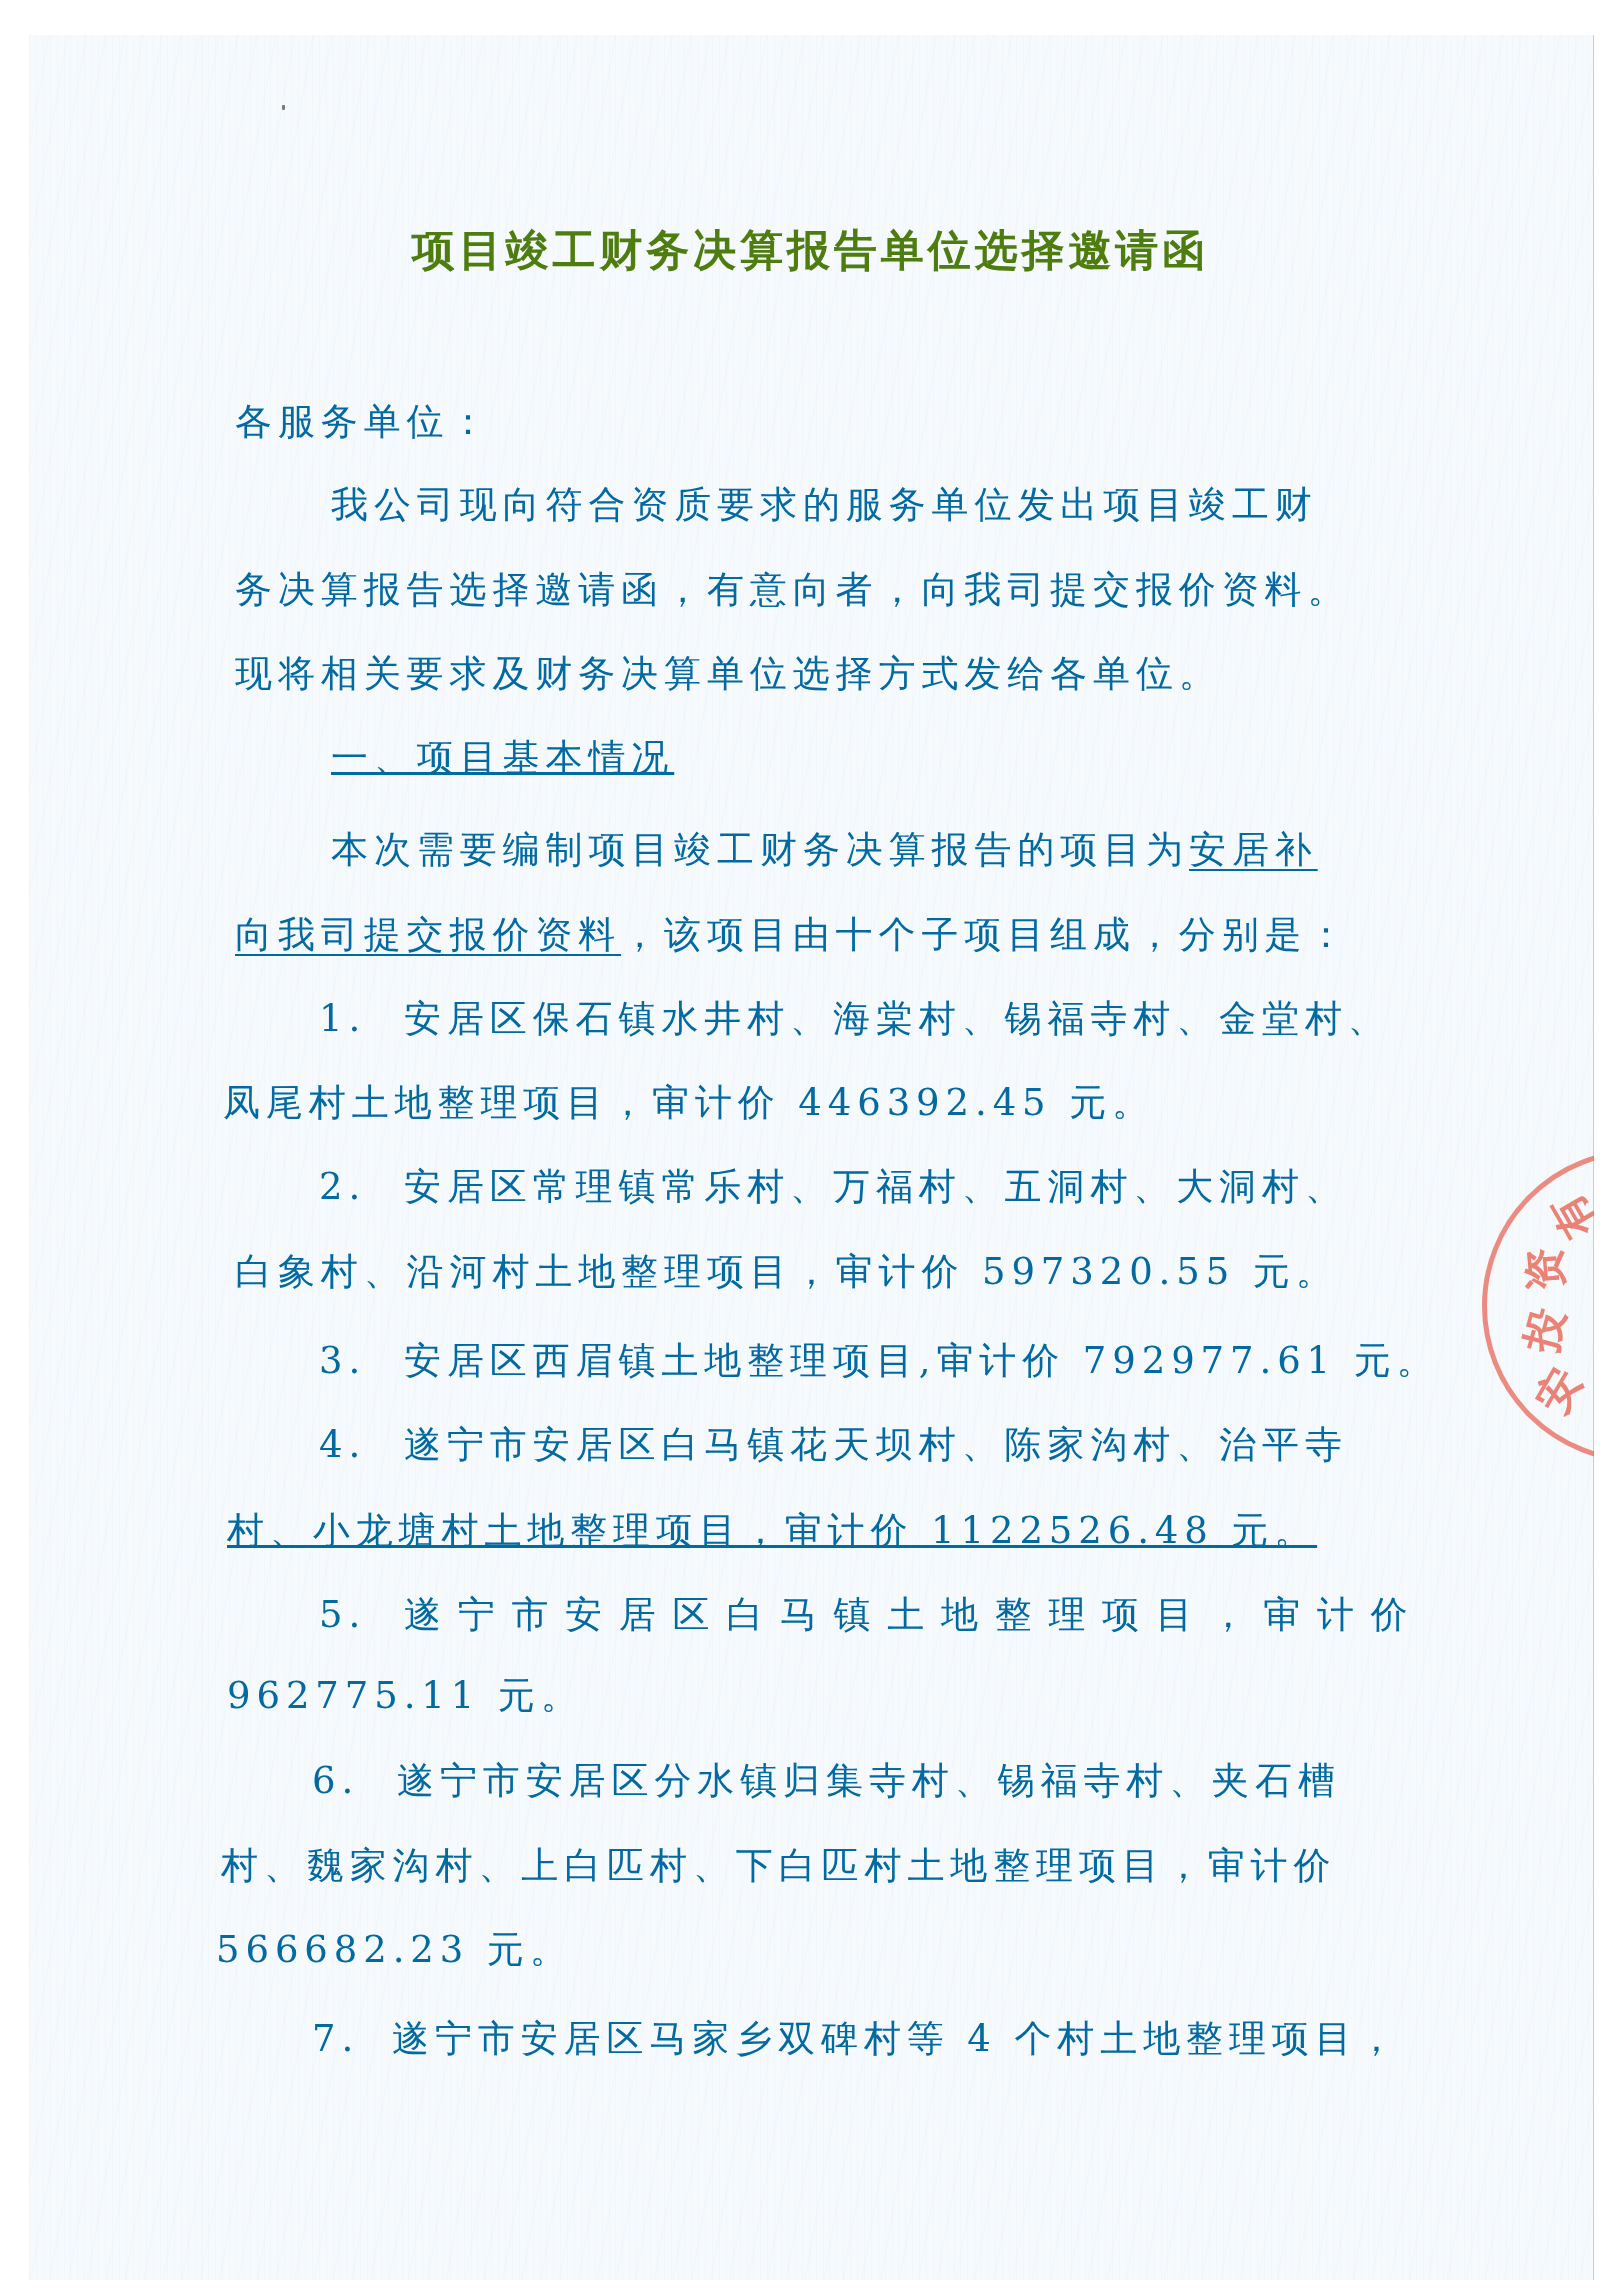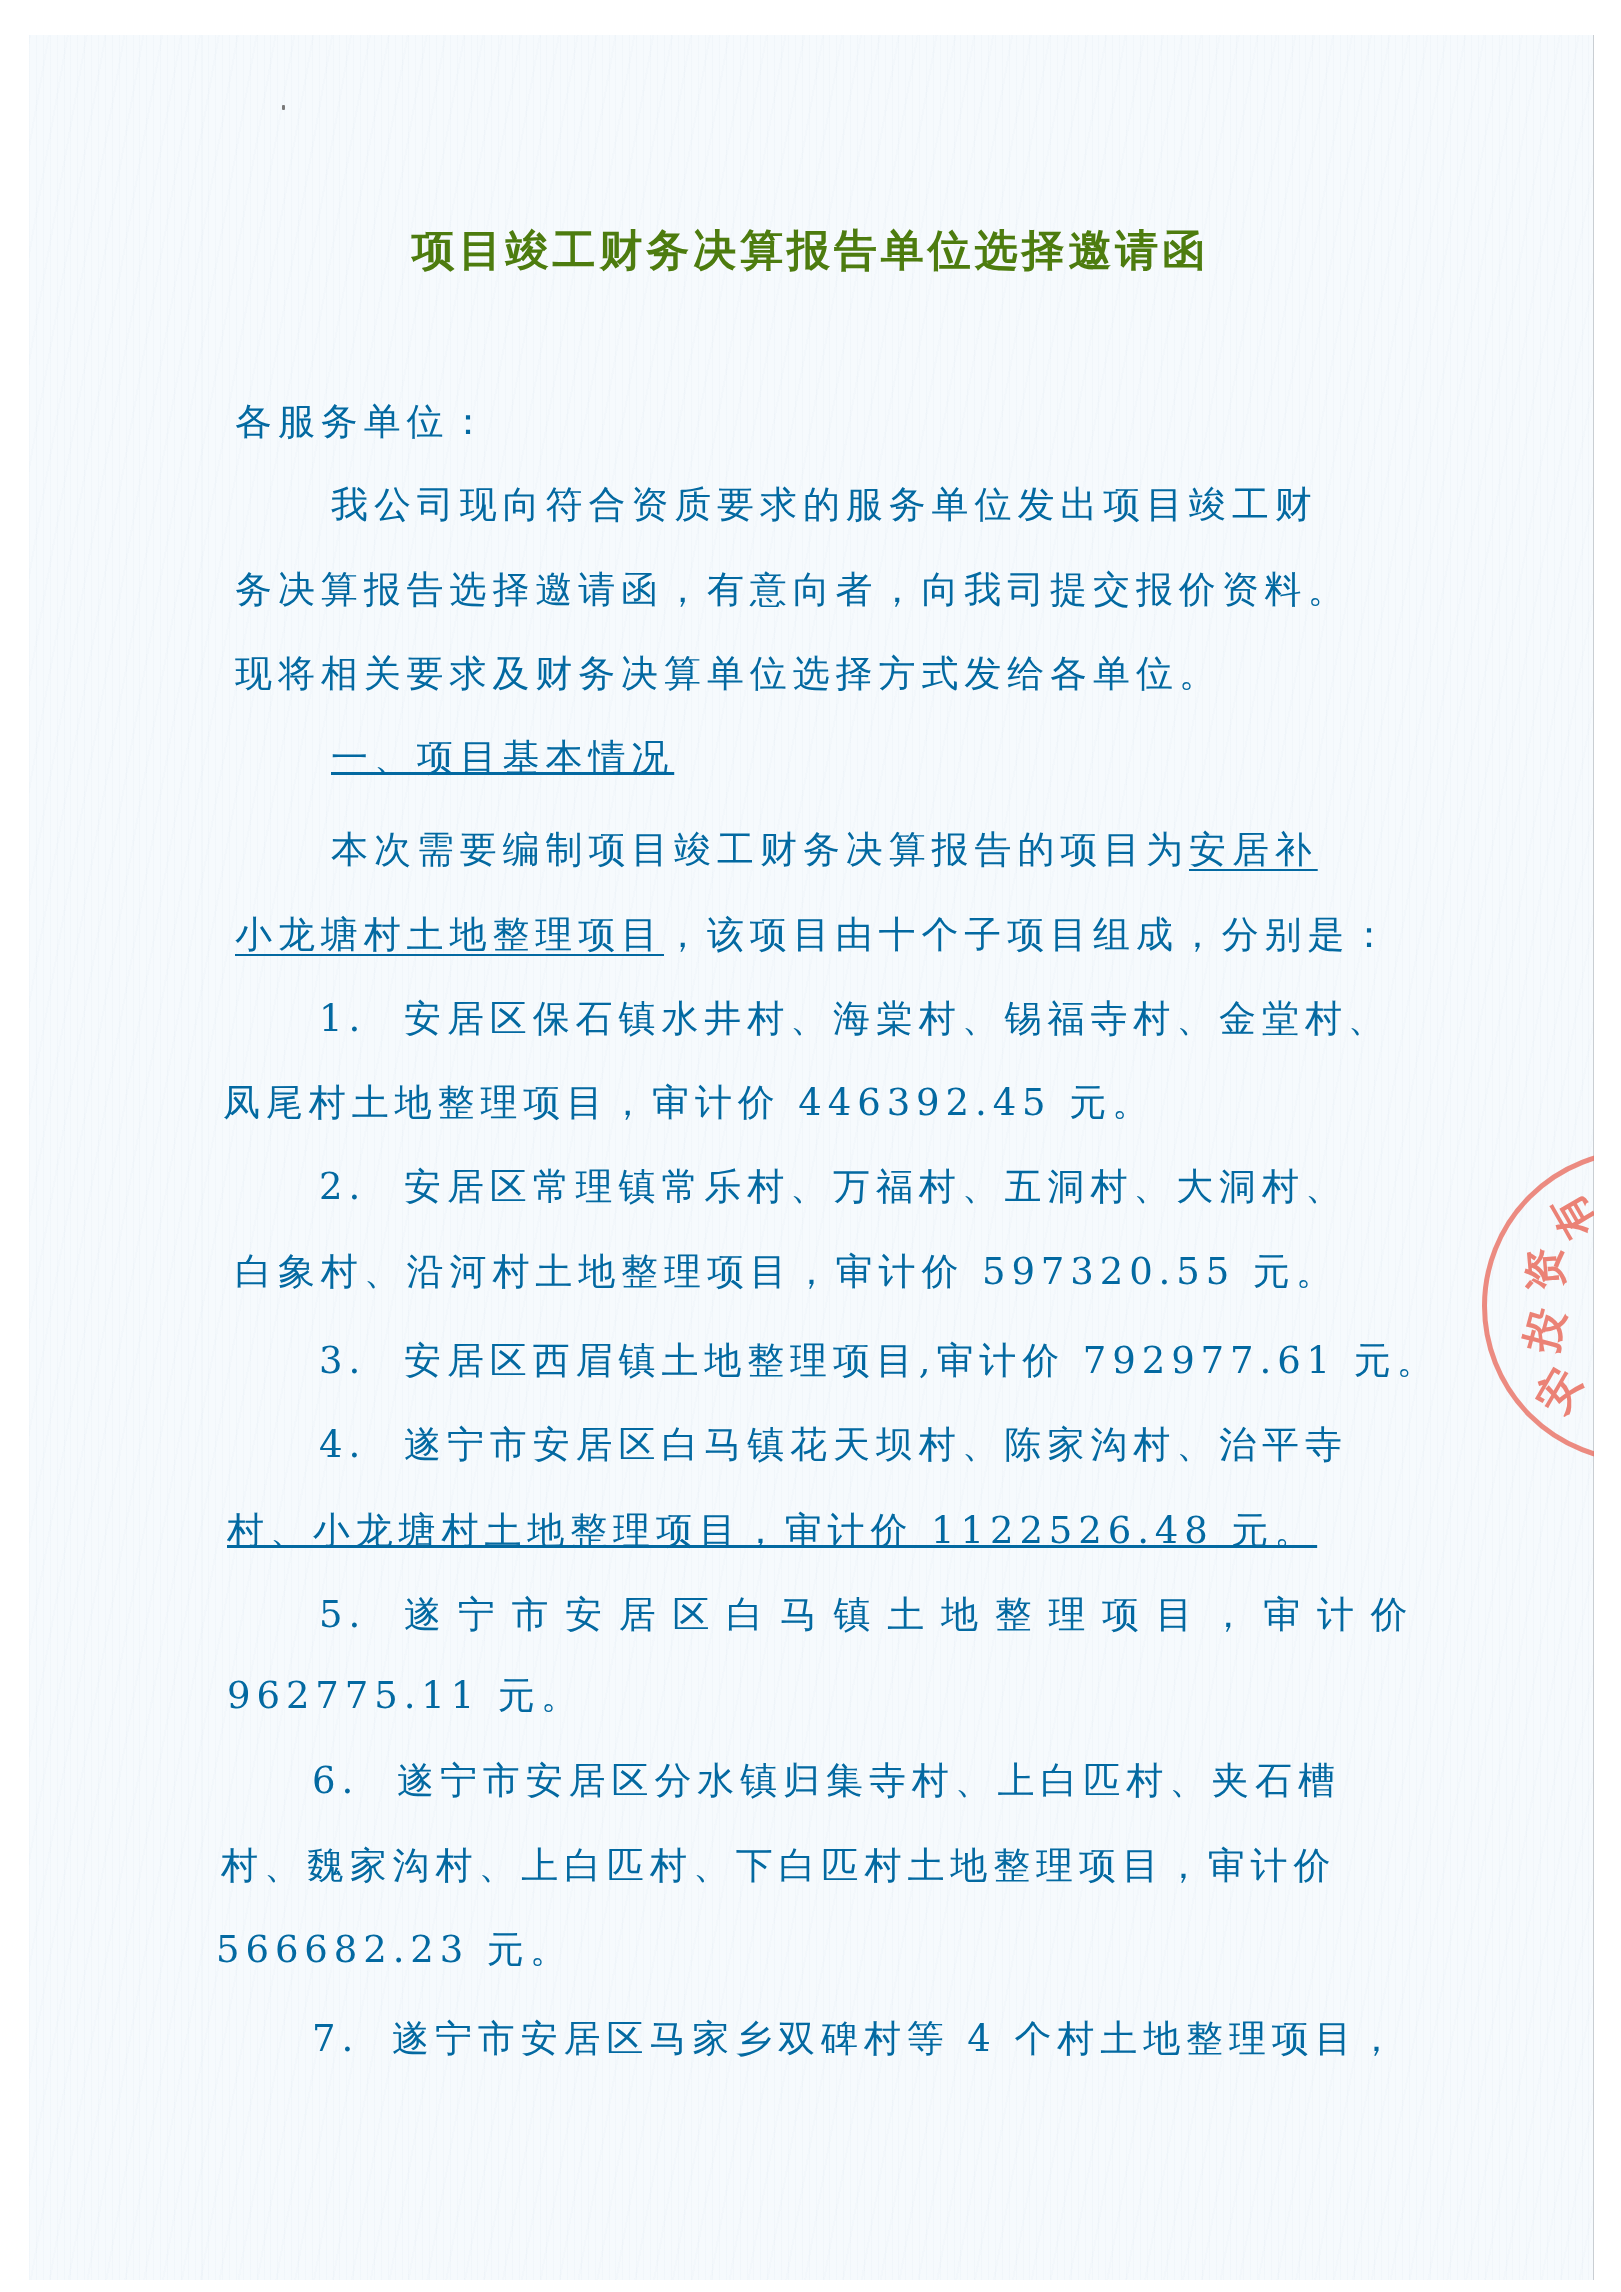--- a/index.html
+++ b/index.html
@@ -89,21 +89,21 @@
 
 <div class="line" style="left:235px; top:397px;">各服务单位：</div>
 
 <div class="line" style="left:331px; top:480px;">我公司现向符合资质要求的服务单位发出项目竣工财</div>
 <div class="line" style="left:235px; top:565px;">务决算报告选择邀请函，有意向者，向我司提交报价资料。</div>
 <div class="line" style="left:235px; top:649px;">现将相关要求及财务决算单位选择方式发给各单位。</div>
 
 <div class="line" style="left:331px; top:733px;text-decoration:underline;">一、项目基本情况</div>
 
 <div class="line" style="left:331px; top:825px;"><span>本次需要编制项目竣工财务决算报告的项目为</span><span class="u">安居补</span></div>
-<div class="line" style="left:235px; top:910px;"><span class="u">小龙塘村土地整理项目</span><span>，该项目由十个子项目组成，分别是：</span></div>
+<div class="line" style="left:235px; top:910px;"><span class="u">向我司提交报价资料</span><span>，该项目由十个子项目组成，分别是：</span></div>
 
 <div class="line" style="left:319px; top:994px;">1.</div>
 <div class="line" style="left:404px; top:994px;">安居区保石镇水井村、海棠村、锡福寺村、金堂村、</div>
 <div class="line" style="left:223px; top:1078px;">凤尾村土地整理项目，审计价 446392.45 元。</div>
 
 <div class="line" style="left:319px; top:1162px;">2.</div>
 <div class="line" style="left:404px; top:1162px;">安居区常理镇常乐村、万福村、五洞村、大洞村、</div>
 <div class="line" style="left:235px; top:1247px;">白象村、沿河村土地整理项目，审计价 597320.55 元。</div>
 
 <div class="line" style="left:319px; top:1336px;">3.</div>
@@ -111,21 +111,21 @@
 
 <div class="line" style="left:319px; top:1420px;">4.</div>
 <div class="line" style="left:404px; top:1420px;">遂宁市安居区白马镇花天坝村、陈家沟村、治平寺</div>
 <div class="line" style="left:227px; top:1506px;text-decoration:underline;">村、小龙塘村土地整理项目，审计价 1122526.48 元。</div>
 
 <div class="line" style="left:319px; top:1590px;">5.</div>
 <div class="line" style="left:404px; top:1590px; letter-spacing:16.7px;">遂宁市安居区白马镇土地整理项目，审计价</div>
 <div class="line" style="left:227px; top:1671px;">962775.11 元。</div>
 
 <div class="line" style="left:312px; top:1756px;">6.</div>
-<div class="line" style="left:397px; top:1756px;">遂宁市安居区分水镇归集寺村、上白匹村、夹石槽</div>
+<div class="line" style="left:397px; top:1756px;">遂宁市安居区分水镇归集寺村、锡福寺村、夹石槽</div>
 <div class="line" style="left:221px; top:1841px;">村、魏家沟村、上白匹村、下白匹村土地整理项目，审计价</div>
 <div class="line" style="left:216px; top:1925px;">566682.23 元。</div>
 
 <div class="line" style="left:312px; top:2014px;">7.</div>
 <div class="line" style="left:392px; top:2014px;">遂宁市安居区马家乡双碑村等 4 个村土地整理项目，</div>
 
 <div class="stamp">
   <span class="stamp-char" style="left:51px; top:208px; transform:rotate(-60deg);">安</span>
   <span class="stamp-char" style="left:37px; top:147px; transform:rotate(-75deg);">投</span>
   <span class="stamp-char" style="left:37px; top:86px; transform:rotate(-95deg);">资</span>

